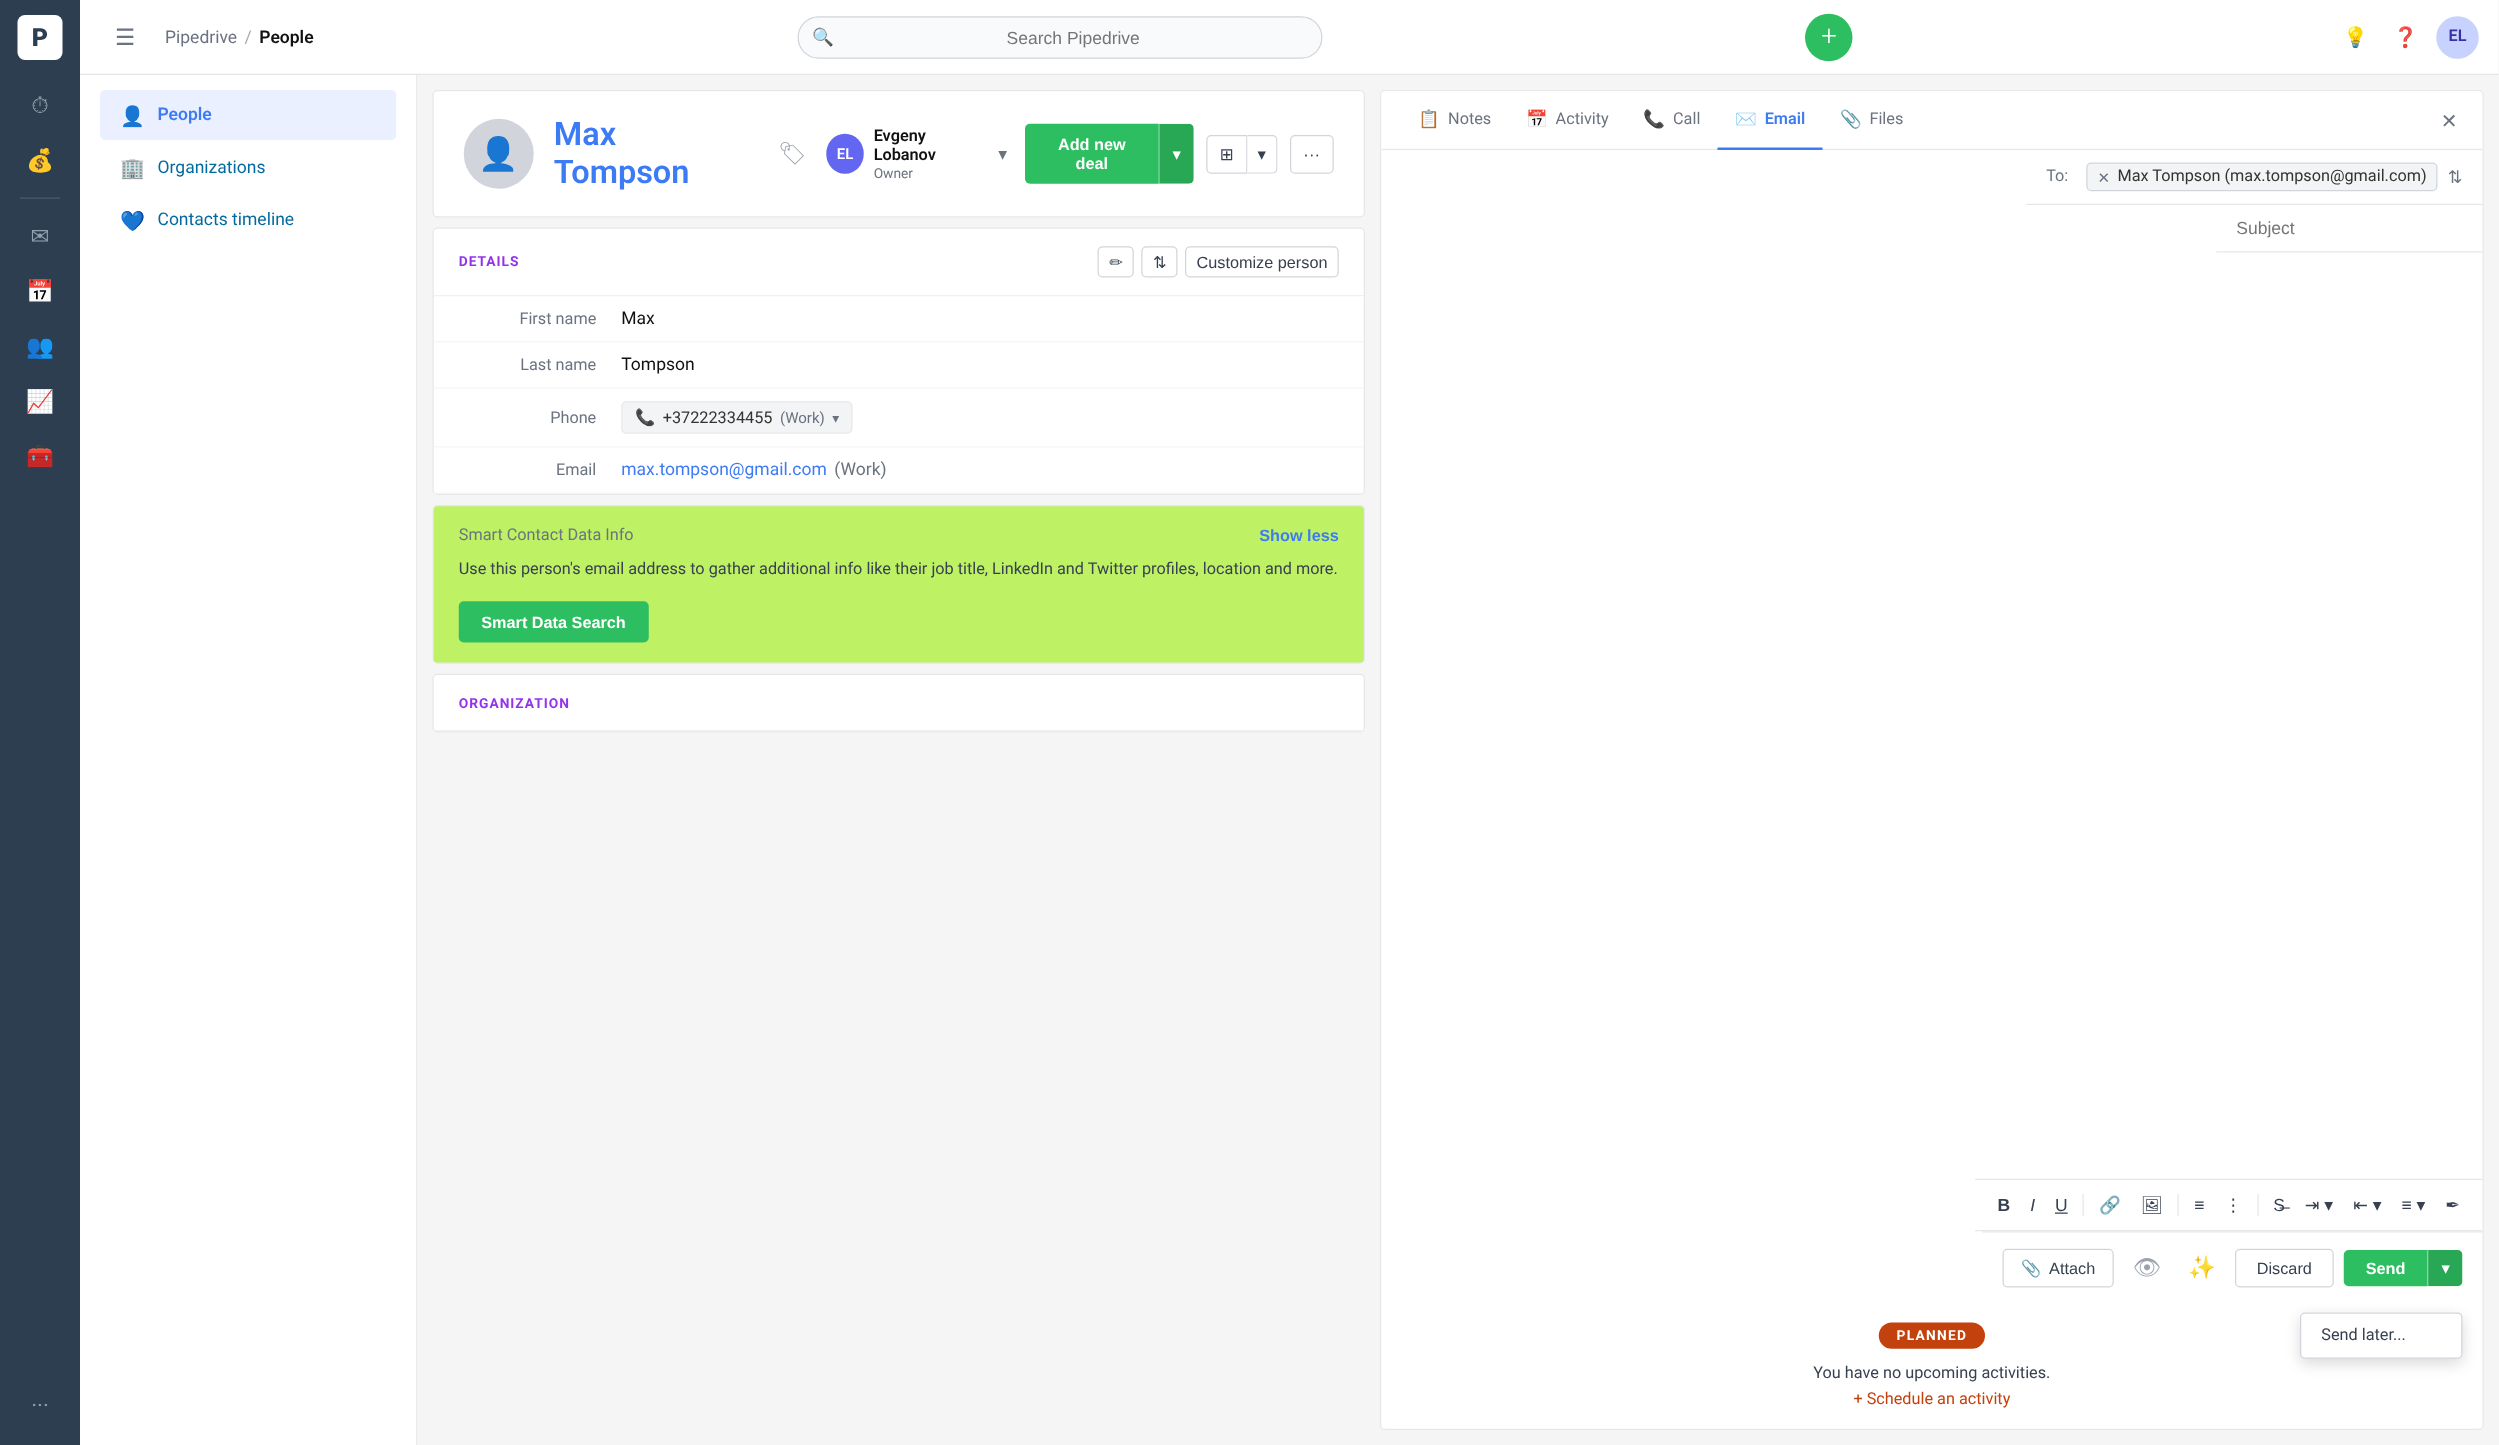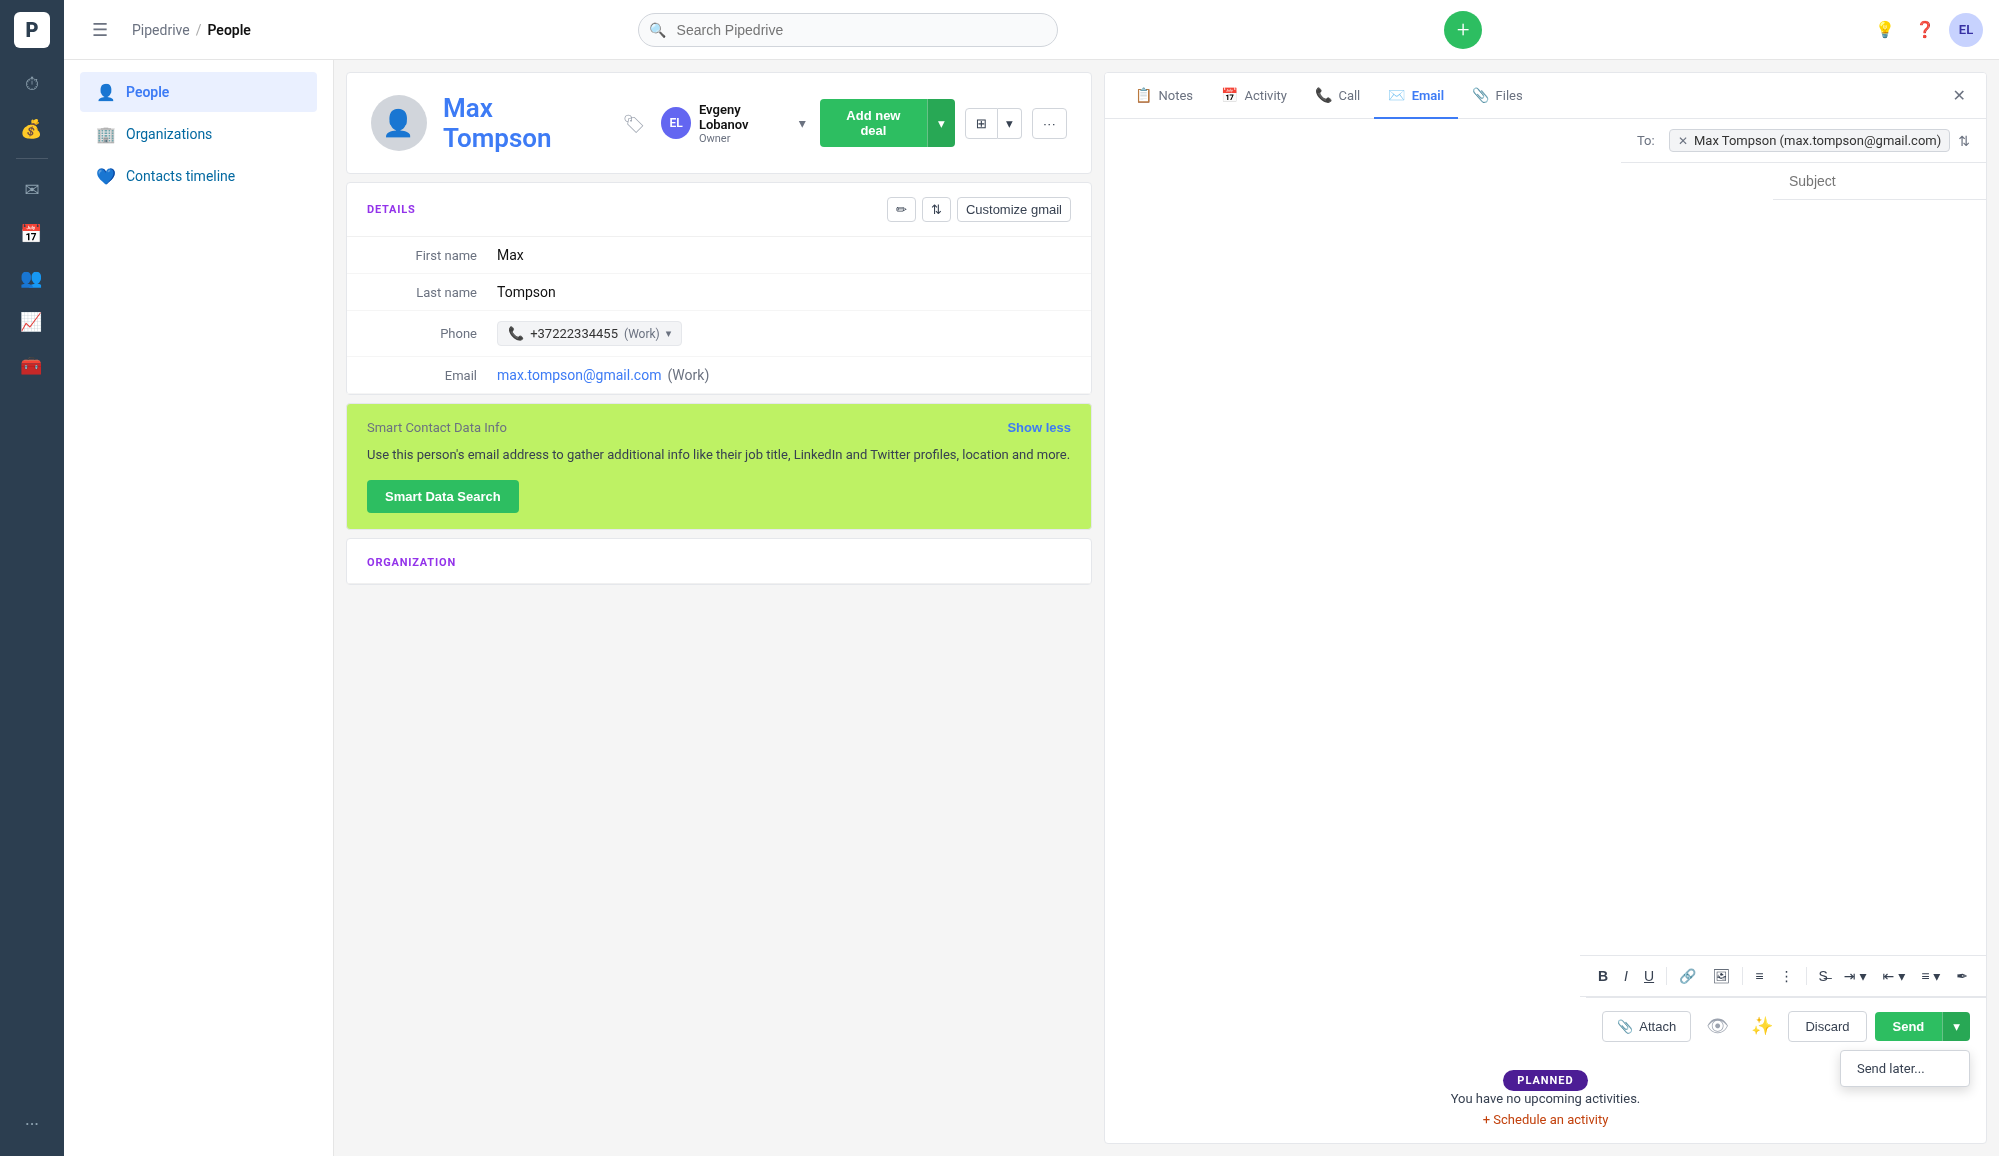--- a/index.html
+++ b/index.html
@@ -25,21 +25,21 @@
     .sidebar-item.active .sidebar-item-icon { color: #3d7bf5; }
     .sidebar-item-label { font-size: 14px; color: #0369a1; }
 
     
     .main-area { flex: 1; display: flex; flex-direction: column; overflow: hidden; }
     .top-header { height: 60px; background: #fff; border-bottom: 1px solid #e5e5e5; display: flex; align-items: center; padding: 0 16px; gap: 12px; flex-shrink: 0; }
     .breadcrumb { display: flex; align-items: center; gap: 6px; color: #6b7280; font-size: 14px; }
     .breadcrumb .current { color: #111; font-weight: 600; }
     .breadcrumb-sep { color: #aaa; }
     .search-bar { flex: 1; max-width: 420px; margin: 0 auto; position: relative; }
-    .search-bar input { width: 100%; padding: 8px 16px 8px 38px; border: 1px solid #d1d5db; border-radius: 20px; font-size: 14px; color: #374151; background: #f9fafb; outline: none; }
+    .search-bar input { width: 100%; padding: 8px 16px 8px 38px; border: 1px solid #d1d5db; border-radius: 20px; font-size: 14px; color: #374151; background: #f9fafb; outline: none; text-align: center; }
     .search-icon-wrap { position: absolute; left: 12px; top: 50%; transform: translateY(-50%); color: #9ca3af; font-size: 14px; }
     .add-btn { width: 38px; height: 38px; background: #2dbe61; border-radius: 50%; display: flex; align-items: center; justify-content: center; cursor: pointer; color: #fff; font-size: 22px; font-weight: 300; flex-shrink: 0; }
     .header-right { display: flex; align-items: center; gap: 8px; margin-left: auto; }
     .header-icon-btn { width: 32px; height: 32px; display: flex; align-items: center; justify-content: center; border-radius: 50%; cursor: pointer; color: #6b7280; font-size: 16px; }
     .avatar-btn { width: 34px; height: 34px; border-radius: 50%; background: #c7d2fe; display: flex; align-items: center; justify-content: center; cursor: pointer; font-weight: 600; color: #3730a3; font-size: 13px; overflow: hidden; }
 
     
     .content-area { flex: 1; display: flex; overflow: hidden; background: #f5f5f5; }
 
     
@@ -121,21 +121,21 @@
     .send-btn-group { display: flex; }
     .send-btn { background: #2dbe61; color: #fff; border: none; padding: 7px 18px; border-radius: 4px 0 0 4px; cursor: pointer; font-size: 13px; font-weight: 600; }
     .send-chevron { background: #28a855; color: #fff; border: none; padding: 7px 10px; border-radius: 0 4px 4px 0; cursor: pointer; border-left: 1px solid rgba(255,255,255,0.3); position: relative; }
 
     
     .send-dropdown { position: absolute; right: 16px; bottom: 56px; background: #fff; border: 1px solid #d1d5db; border-radius: 4px; box-shadow: 0 4px 12px rgba(0,0,0,0.15); z-index: 100; min-width: 130px; }
     .send-dropdown-item { padding: 10px 16px; font-size: 13px; cursor: pointer; color: #374151; }
 
     
     .planned-section { padding: 16px; display: flex; flex-direction: column; align-items: center; }
-    .planned-badge { background: #4c1d95; color: #fff; font-size: 11px; font-weight: 700; letter-spacing: 1px; padding: 4px 14px; border-radius: 20px; }
+    .planned-badge { background: #c2410c; color: #fff; font-size: 11px; font-weight: 700; letter-spacing: 1px; padding: 4px 14px; border-radius: 20px; margin-bottom: 12px; }
     .no-activities-text { color: #374151; font-size: 13px; margin-bottom: 6px; }
     .schedule-link { color: #c2410c; font-size: 13px; cursor: pointer; }
   </style>
 </head>
 <body>
 
 <div class="app-layout">
 
   <div class="nav-bar">
     <div class="nav-logo">
@@ -220,21 +220,21 @@
             <button class="more-btn">···</button>
           </div>
         </div>
 
         <div class="details-card">
           <div class="details-header">
             <span class="details-title">DETAILS</span>
             <div class="details-actions">
               <button class="detail-action-btn">✏</button>
               <button class="detail-action-btn">⇅</button>
-              <button class="detail-action-btn">Customize gmail</button>
+              <button class="detail-action-btn">Customize person</button>
             </div>
           </div>
           <div class="detail-row">
             <span class="detail-label">First name</span>
             <span class="detail-value">Max</span>
           </div>
           <div class="detail-row">
             <span class="detail-label">Last name</span>
             <span class="detail-value">Tompson</span>
           </div>

